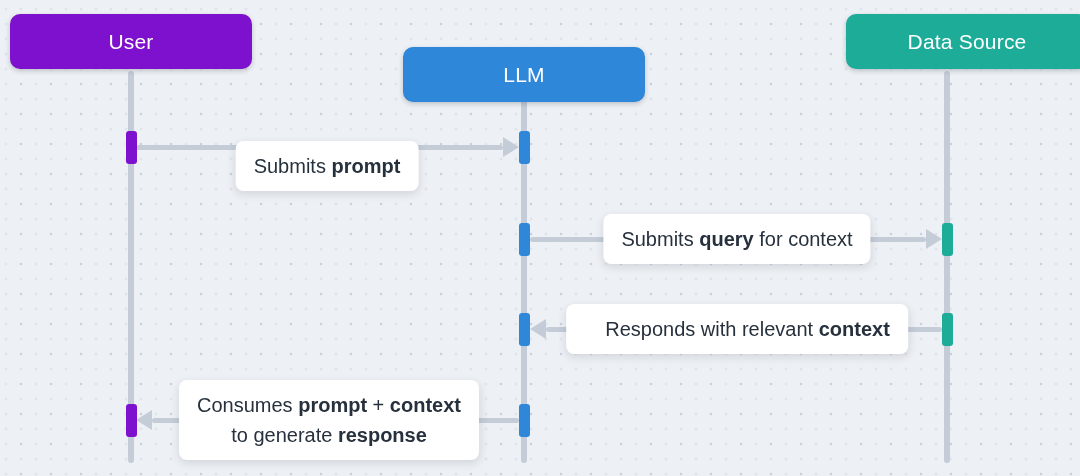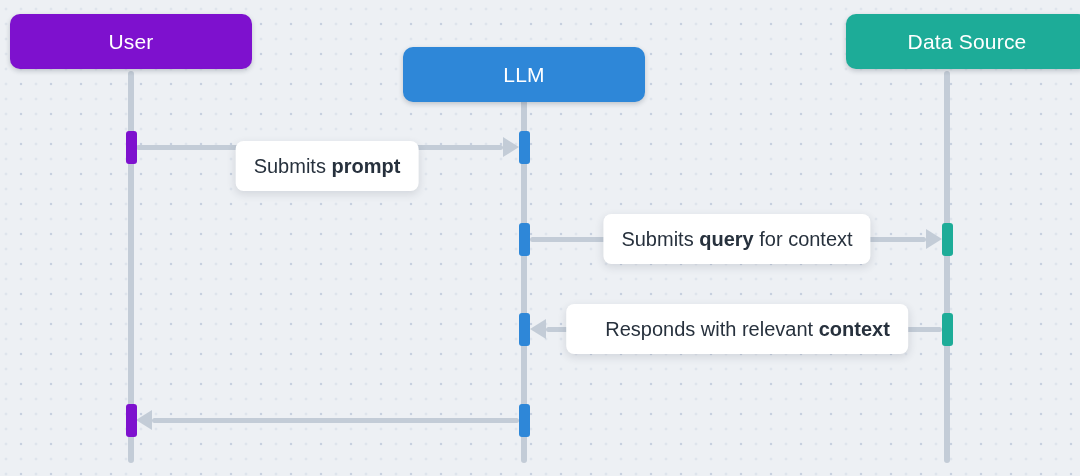--- a/index.html
+++ b/index.html
@@ -135,14 +135,15 @@
   <div class="arrow-line" style="left:546px; top:327px; width:396px;"></div>
   <div class="arrow-head left" style="left:530px; top:319px;"></div>
   <div class="bar" style="left: 519px; top: 313px; background: rgb(46, 135, 216);"></div>
   <div class="bar" style="left: 942px; top: 313px; background: rgb(29, 172, 152);"></div>
   <div class="msg-label" style="left:737px; top:329px;padding-left:39px;"><span>Responds with relevant </span><b>context</b></div>
 
   <div class="arrow-line" style="left:152px; top:418px; width:367px;"></div>
   <div class="arrow-head left" style="left:136px; top:410px;"></div>
   <div class="bar" style="left: 126px; top: 404px; background: rgb(126, 17, 206);"></div>
   <div class="bar" style="left: 519px; top: 404px; background: rgb(46, 135, 216);"></div>
+  <div class="msg-label" style="left:329px; top:420px;"><span>Consumes </span><b>prompt</b><span> + </span><b>context</b><br><span>to generate </span><b>response</b></div>
 
 </div>
 
 </body></html>

